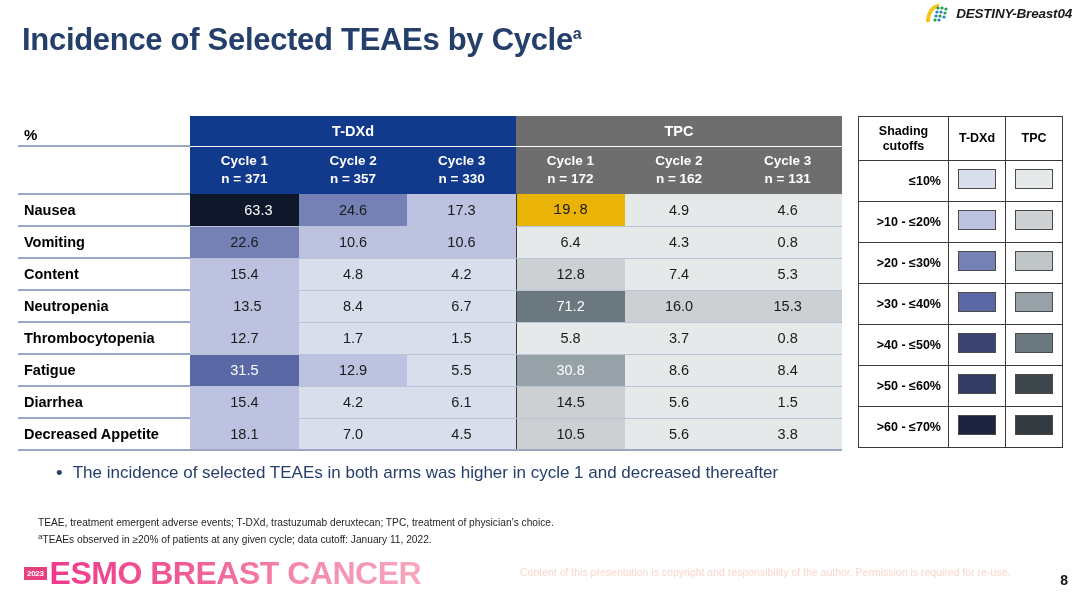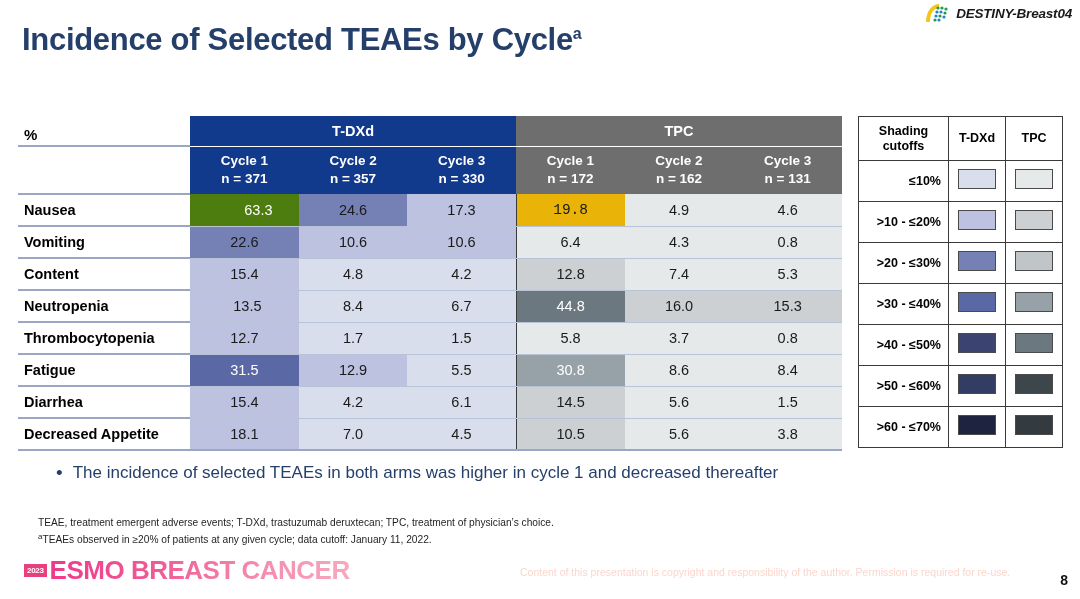--- a/index.html
+++ b/index.html
@@ -127,21 +127,21 @@
   
   .esmo-logo {
     position: absolute; left: 24px; top: 529px;
     display: flex; align-items: center; gap: 3px; margin-top: 28px;
   }
   .esmo-year {
     background: #E8407F; color: #fff; font-size: 8px; font-weight: bold;
     padding: 3px 3px 2px 3px; line-height: 1; letter-spacing: -0.3px;
   }
   .esmo-word {
-    font-size: 26px; font-weight: bold; letter-spacing: -0.5px;
+    font-size: 32px; font-weight: bold; letter-spacing: -0.5px;
     line-height: 1; white-space: nowrap;
     background: linear-gradient(90deg, #F0388B 0%, #F05A95 35%, #F58BAE 70%, #F7A8BF 100%);
     -webkit-background-clip: text; background-clip: text;
     color: transparent; -webkit-text-fill-color: transparent;
   }
   .copyright {
     position: absolute; left: 520px; top: 566px;
     font-size: 10.5px; color: #FBD6CC; white-space: nowrap;
   }
   .page-num {
@@ -216,21 +216,21 @@
         </th>
         <th class="hdr-cycle tpc">
           <div>Cycle 3</div>
           <div class="n">n = 131</div>
         </th>
       </tr>
     </thead>
     <tbody id="table-body">
         <tr>
           <th class="row-label">Nausea</th>
-          <td class="val light-text" style="background: #4d7c0f; padding-left: 28px;">63.3</td>
+          <td class="val light-text" style="background: #0f172a; padding-left: 28px;">63.3</td>
           <td class="val" style="background: rgb(117, 129, 181);">24.6</td>
           <td class="val" style="background: rgb(188, 194, 224);">17.3</td>
           <td class="val sep-left" style="background: #eab308; font-family: Liberation Mono, monospace;">19.8</td>
           <td class="val" style="background: rgb(230, 233, 234);">4.9</td>
           <td class="val" style="background: rgb(230, 233, 234); margin-top: 16px;">4.6</td>
         </tr>
         <tr>
           <th class="row-label">Vomiting</th>
           <td class="val" style="background: rgb(117, 129, 181);">22.6</td>
           <td class="val" style="background: rgb(188, 194, 224);">10.6</td>
@@ -246,21 +246,21 @@
           <td class="val" style="background: rgb(217, 222, 236);">4.2</td>
           <td class="val sep-left" style="background: rgb(204, 208, 210);">12.8</td>
           <td class="val" style="background: rgb(230, 233, 234);">7.4</td>
           <td class="val" style="background: rgb(230, 233, 234);">5.3</td>
         </tr>
         <tr>
           <th class="row-label">Neutropenia</th>
           <td class="val" style="background: rgb(188, 194, 224); padding-left: 6px;">13.5</td>
           <td class="val" style="background: rgb(217, 222, 236);">8.4</td>
           <td class="val" style="background: rgb(217, 222, 236);">6.7</td>
-          <td class="val light-text sep-left" style="background: rgb(108, 120, 128);">44.8</td>
+          <td class="val light-text sep-left" style="background: rgb(108, 120, 128);">71.2</td>
           <td class="val" style="background: rgb(204, 208, 210);">16.0</td>
           <td class="val" style="background: rgb(204, 208, 210);">15.3</td>
         </tr>
         <tr>
           <th class="row-label">Thrombocytopenia</th>
           <td class="val" style="background: rgb(188, 194, 224);">12.7</td>
           <td class="val" style="background: rgb(217, 222, 236);">1.7</td>
           <td class="val" style="background: rgb(217, 222, 236);">1.5</td>
           <td class="val sep-left" style="background: rgb(230, 233, 234);">5.8</td>
           <td class="val" style="background: rgb(230, 233, 234);">3.7</td>

